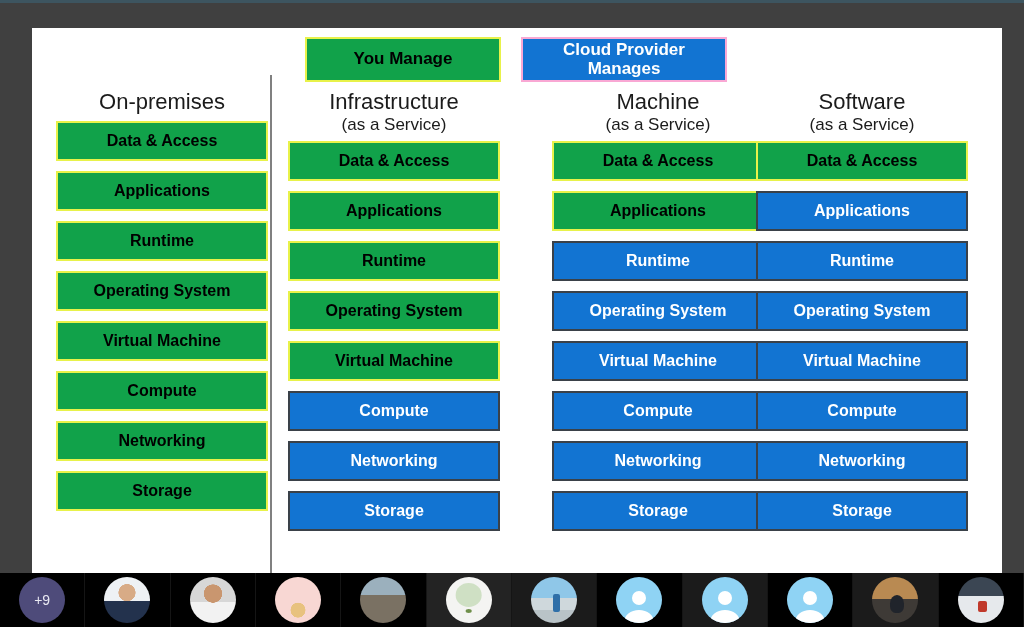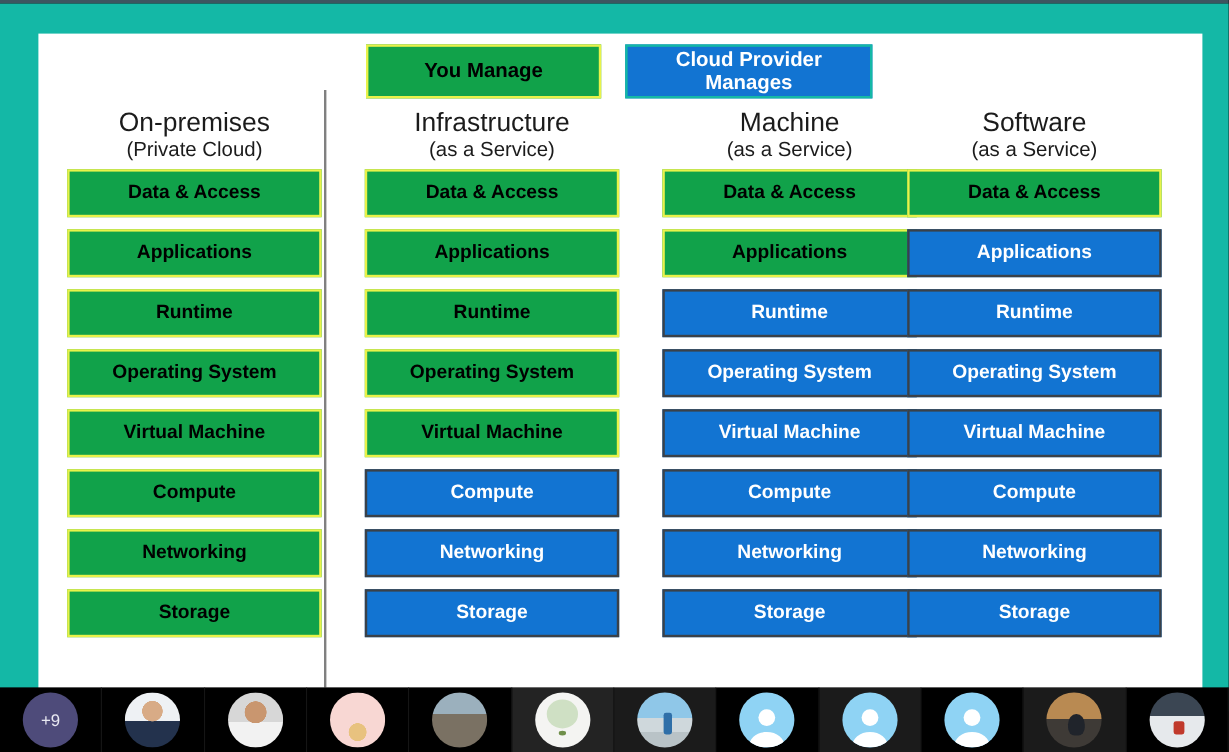--- a/index.html
+++ b/index.html
@@ -22,21 +22,21 @@
     left: 0; top: 0;
     width: 1024px; height: 3px;
     background: #3d5560;
   }
 
   
   #stage {
     position: absolute;
     left: 0; top: 3px;
     width: 1024px; height: 590px;
-    background: #14b8a6;
+    background: #404040;
   }
 
   
   #slide {
     position: absolute;
     left: 32px; top: 25px;
     width: 970px; height: 548px;
     background: #ffffff;
   }
 
@@ -66,34 +66,34 @@
     left: 273px;
     width: 196px;
     background: #11a24a;
     border: 2px solid #e8f24a;
     color: #000000;
   }
   #legend-provider-manages {
     left: 489px;
     width: 206px;
     background: #1274d2;
-    border: 2px solid #14b8a6;
+    border: 2px solid #f9a8d4;
     color: #ffffff;
     padding: 0 6px;
   }
 
   
   .column {
     position: absolute;
     top: 62px;
     width: 212px;
     padding-left: 16px;
   }
   #column-0 { left: 8px;   }
-  #column-1 { left: 256px; }
+  #column-1 { left: 240px; }
   #column-2 { left: 504px; }
   #column-3 { left: 708px; }
 
   .col-header {
     text-align: center;
     color: #1b1b1b;
     margin-bottom: 6px;
   }
   .col-title {
     font-size: 22px;
@@ -262,21 +262,20 @@
 
     <div id="column-divider"></div>
 
     <div class="legend" id="legend-you-manage">You Manage</div>
 
     <div class="legend" id="legend-provider-manages">Cloud Provider Manages</div>
 
     <div class="column" id="column-0">
       <div class="col-header">
         <div class="col-title">On-premises</div>
-        <div class="col-subtitle">(Private Cloud)</div>
       </div>
       <div class="rows">
         <div class="layer customer">Data &amp; Access</div>
         <div class="layer customer">Applications</div>
         <div class="layer customer">Runtime</div>
         <div class="layer customer">Operating System</div>
         <div class="layer customer">Virtual Machine</div>
         <div class="layer customer">Compute</div>
         <div class="layer customer">Networking</div>
         <div class="layer customer">Storage</div>

